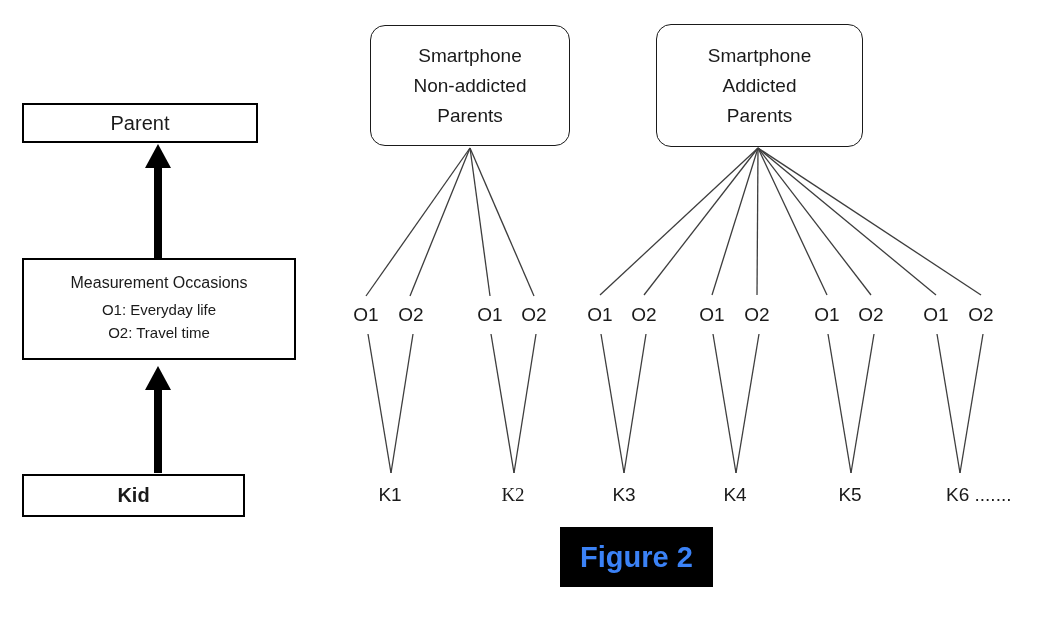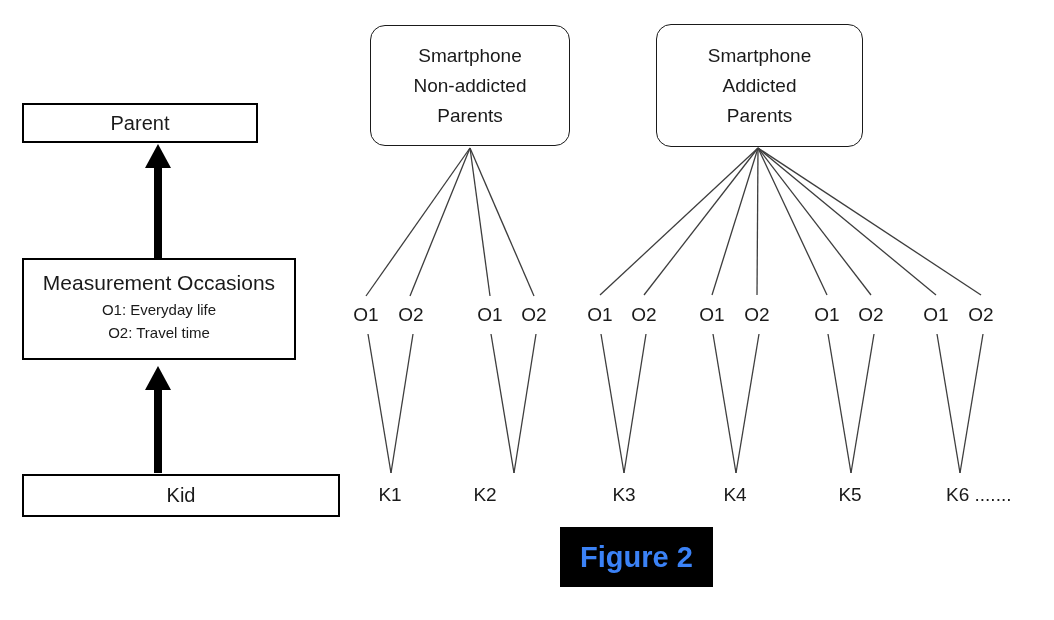--- a/index.html
+++ b/index.html
@@ -24,21 +24,21 @@
     justify-content: center;
     z-index: 1;
   }
   .box .big { font-size: 20px; }
 
   .measurement {
     flex-direction: column;
     justify-content: flex-start;
     padding-top: 8px;
   }
-  .measurement .title { font-size: 21px; line-height: 30px; text-align: center; }
+  .measurement .title { font-size: 16px; line-height: 30px; text-align: center; }
   .measurement .sub { font-size: 15px; line-height: 23px; }
 
   .rounded {
     border: 1.5px solid #1a1a1a;
     border-radius: 15px;
     flex-direction: column;
   }
   .rounded .ln { font-size: 19px; line-height: 30px; }
   .rounded .ln.bold { font-weight: normal; }
 
@@ -126,21 +126,21 @@
   <div class="box" style="left:22px; top:103px; width:236px; height:40px;">
     <span class="big">Parent</span>
   </div>
 
   <div class="box measurement" style="left:22px; top:258px; width:274px; height:102px;">
     <span class="title">Measurement Occasions</span>
     <span class="sub">O1: Everyday life</span>
     <span class="sub">O2: Travel time</span>
   </div>
 
-  <div class="box" style="left:22px; top:474px; width:318px; height:43px;">
+  <div class="box" style="left:22px; top:474px; width:223px; height:43px;font-weight:bold;">
     <span class="big">Kid</span>
   </div>
 
   <div class="box rounded" style="left:370px; top:25px; width:200px; height:121px;">
     <span class="ln">Smartphone</span>
     <span class="ln bold">Non-addicted</span>
     <span class="ln">Parents</span>
   </div>
 
   <div class="box rounded" style="left:656px; top:24px; width:207px; height:123px;">
@@ -156,21 +156,21 @@
   <span class="lbl o-row" style="left:600px;">O1</span>
   <span class="lbl o-row" style="left:644px;">O2</span>
   <span class="lbl o-row" style="left:712px;">O1</span>
   <span class="lbl o-row" style="left:757px;">O2</span>
   <span class="lbl o-row" style="left:827px;">O1</span>
   <span class="lbl o-row" style="left:871px;">O2</span>
   <span class="lbl o-row" style="left:936px;">O1</span>
   <span class="lbl o-row" style="left:981px;">O2</span>
 
   <span class="lbl k-row" style="left:390px;">K1</span>
-  <span class="lbl k-row" style="left:485px;">K2</span>
+  <span class="lbl k-row" style="left:513px;font-family:Liberation Serif, serif;">K2</span>
   <span class="lbl k-row" style="left:624px;">K3</span>
   <span class="lbl k-row" style="left:735px;">K4</span>
   <span class="lbl k-row" style="left:850px;">K5</span>
   <span class="lbl k-row left-anchored" style="left:946px;">K6 .......</span>
 
   <div class="figure-tag">
     <span>Figure 2</span>
   </div>
 
 </div>

